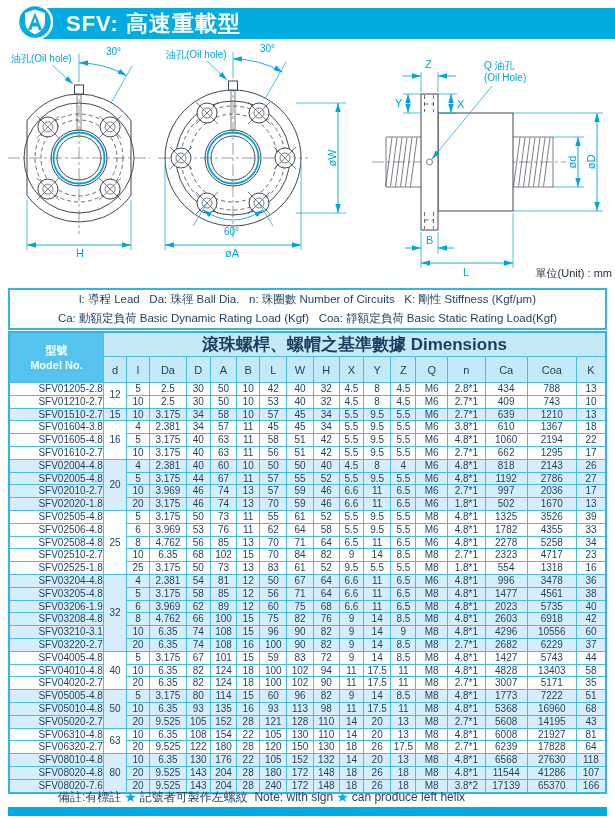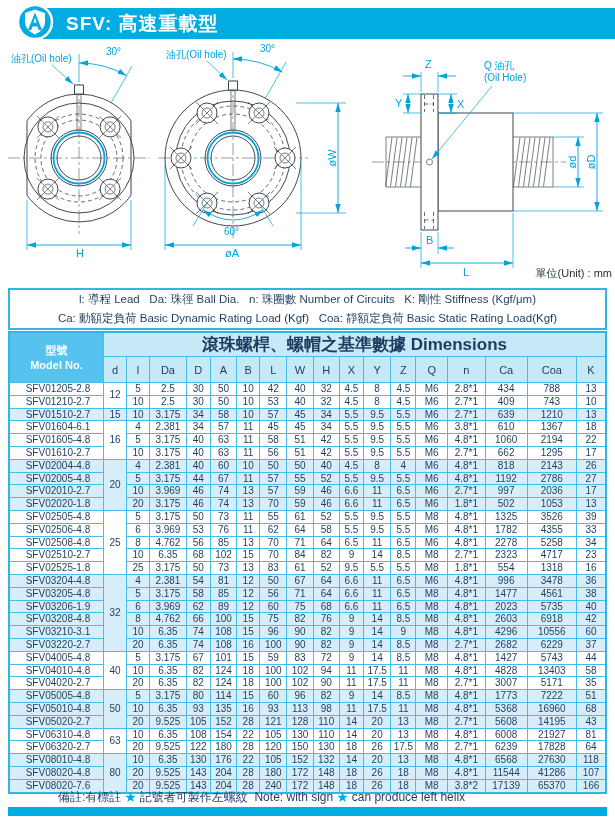--- a/index.html
+++ b/index.html
@@ -1,21 +1,21 @@
 <!DOCTYPE html>
 <html><head>
 <meta charset="utf-8">
 <style>
   html,body { margin:0; padding:0; background:#e8e8e8; }
   .page { position:relative; width:615px; height:818px; background:#ffffff;
           font-family:"Liberation Sans","DejaVu Sans",sans-serif; overflow:hidden; margin:0 auto; }
 
   
   .banner { position:absolute; left:30px; top:8px; width:585px; height:31px; background:#00ACE2; }
-  .banner-title { color:#fff; font-weight:bold; font-size:19px; line-height:31px;
+  .banner-title { color:#fff; font-weight:bold; font-size:22px; line-height:31px;
                   padding-left:36px; letter-spacing:1px; white-space:nowrap; }
   .logo { position:absolute; left:14px; top:1px; width:42px; height:42px; }
 
   
   .drawing { position:absolute; left:0; top:42px; width:615px; height:242px; }
   .pl   { stroke:#3f4750; stroke-width:1; fill:none; }
   .plw  { stroke:#3f4750; stroke-width:1; fill:#ffffff; }
   .plt  { stroke:#3f4750; stroke-width:0.7; fill:none; }
   .pld  { stroke:#3f4750; stroke-width:0.8; fill:none; stroke-dasharray:4 3; }
   .cl   { stroke:#6a737c; stroke-width:0.7; fill:none; stroke-dasharray:12 3 3 3; }
@@ -34,21 +34,21 @@
 
   
   .tablewrap { position:absolute; left:8px; top:331px; width:599px; }
   table { border-collapse:collapse; table-layout:fixed; width:599px; border:2px solid #2FB5E6; }
   td,th { border:1px solid #45BFEA; text-align:center; color:#1C3D5F;
           overflow:hidden; white-space:nowrap; padding:0; }
   th.model-h { background:#55C3EE; color:#ffffff; font-size:11px; font-weight:bold; line-height:15px;text-align:center; }
   th.dims    { background:#C6E9F8; font-size:17px; font-weight:bold; height:20px; }
   th.letter  { background:#C6E9F8; font-size:11px; font-weight:normal; height:25px; }
   tbody td   { font-size:10px; height:11.8px; line-height:11.8px; }
-  td.model   { text-align:center; padding-left:3px; }
+  td.model   { text-align:right; padding-left:3px; }
   tr.shaded td { background:#D7EEFA; }
 
   
   .note { position:absolute; left:0; top:789px; width:523px; text-align:center;
           font-size:12px; color:#1C3D5F; white-space:nowrap; }
   .note .star { color:#00ACE2; font-size:14px; vertical-align:-1px; padding:0 3px; }
   .bottombar { position:absolute; left:8px; top:807px; width:599px; height:9px; background:#00ACE2; }
 </style>
 </head>
 <body>
@@ -383,21 +383,21 @@
             <td>5.5</td>
             <td>9.5</td>
             <td>5.5</td>
             <td>M6</td>
             <td>2.7*1</td>
             <td>639</td>
             <td>1210</td>
             <td>13</td>
           </tr>
           <tr>
-            <td class="model">SFV01604-6.1</td>
+            <td class="model">SFV01604-3.8</td>
             <td rowspan="3">16</td>
             <td>4</td>
             <td>2.381</td>
             <td>34</td>
             <td>57</td>
             <td>11</td>
             <td>45</td>
             <td>45</td>
             <td>34</td>
             <td>5.5</td>
@@ -514,21 +514,21 @@
             <td>13</td>
             <td>70</td>
             <td>59</td>
             <td>46</td>
             <td>6.6</td>
             <td>11</td>
             <td>6.5</td>
             <td>M6</td>
             <td>1.8*1</td>
             <td>502</td>
-            <td>1053</td>
+            <td>1670</td>
             <td>13</td>
           </tr>
           <tr>
             <td class="model">SFV02505-4.8</td>
             <td rowspan="5">25</td>
             <td>5</td>
             <td>3.175</td>
             <td>50</td>
             <td>73</td>
             <td>11</td>

